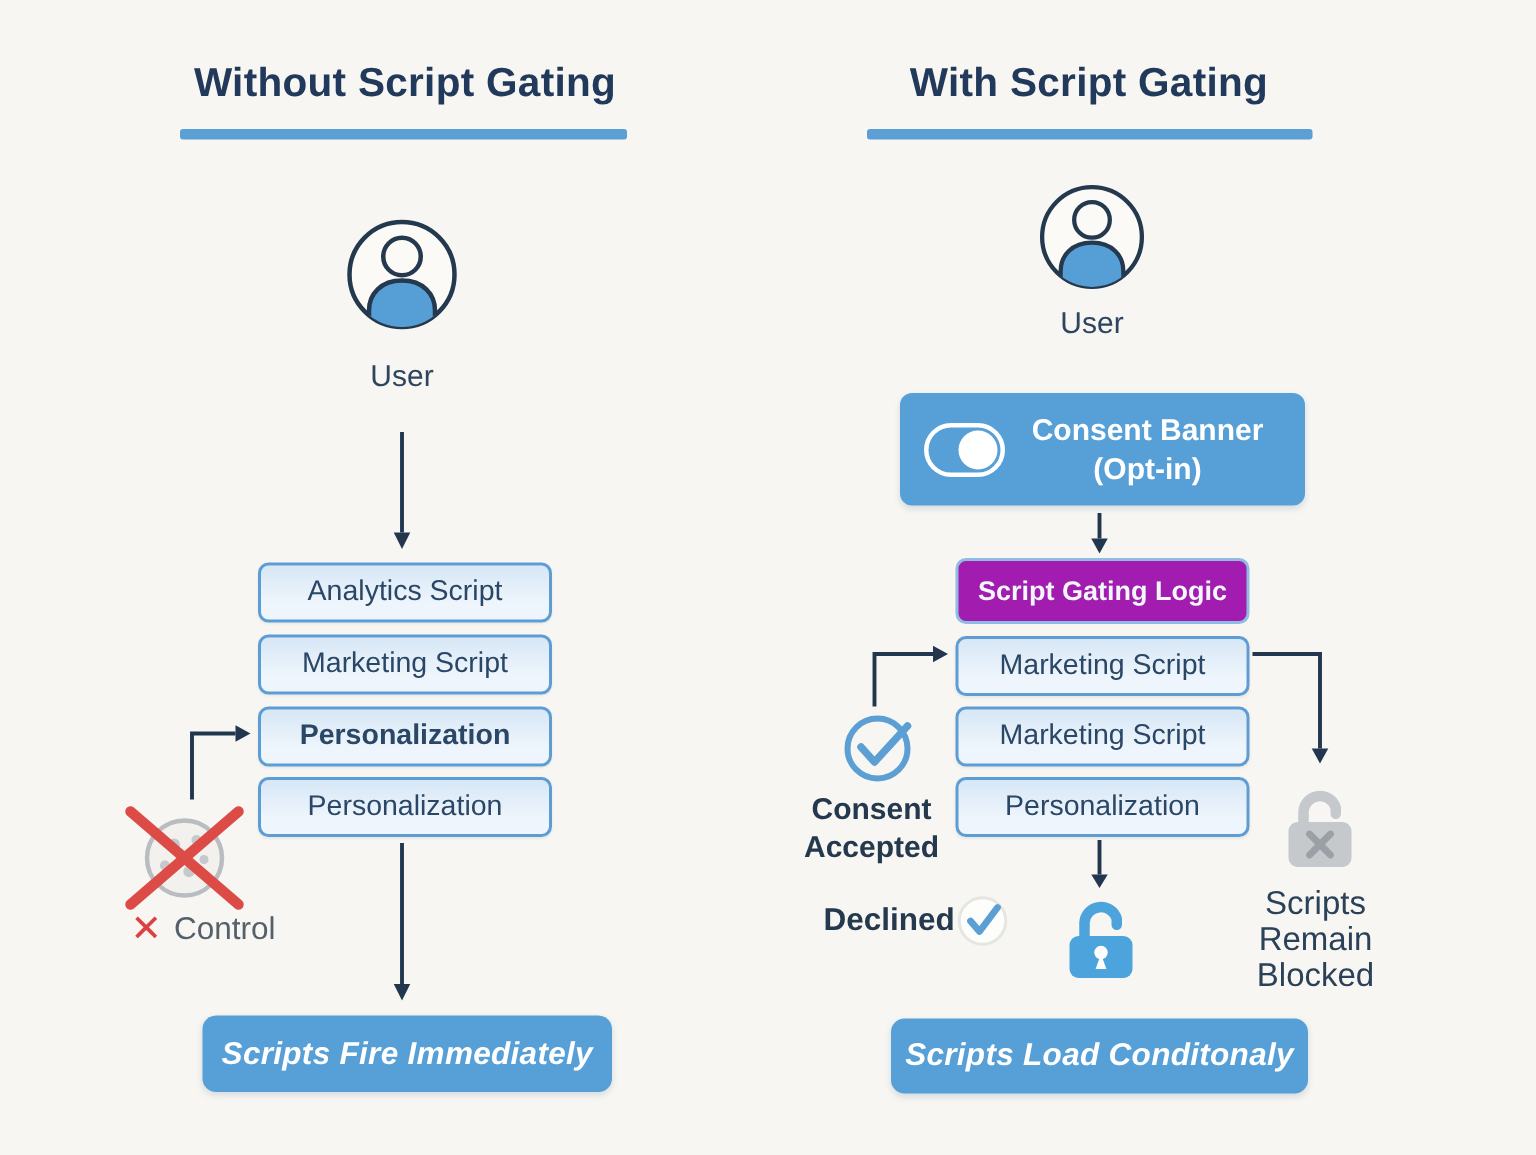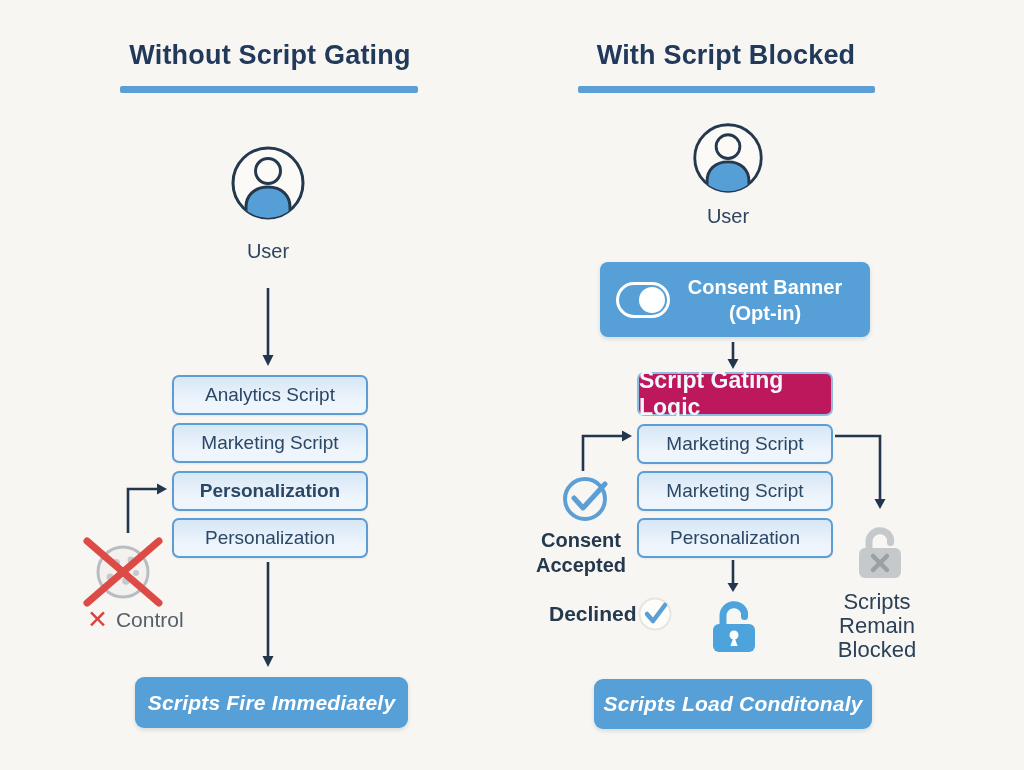--- a/index.html
+++ b/index.html
@@ -21,22 +21,22 @@
   .script-box{
     width:196px;height:40px;border:2px solid #5e9cd4;border-radius:7px;
     background:linear-gradient(180deg,#d7e7f6 0%,#eef5fc 70%);
     display:flex;align-items:center;justify-content:center;
     font-size:19px;font-weight:500;color:#2b4766;
     box-shadow:0 1px 2px rgba(40,80,120,.08);
     box-sizing:border-box;
   }
   .gating-box{
     width:196px;height:44px;border:2px solid #8fbce2;border-radius:7px;
-    background:#be185d;display:flex;align-items:center;justify-content:center;
-    font-size:23px;font-weight:600;color:#f2f7fc;box-sizing:border-box;
+    background:#a21caf;display:flex;align-items:center;justify-content:center;
+    font-size:18px;font-weight:600;color:#f2f7fc;box-sizing:border-box;
   }
   .result-banner{
     background:#57a0d7;border-radius:9px;color:#ffffff;
     display:flex;align-items:center;justify-content:center;
     font-size:21px;font-weight:600;letter-spacing:.2px;
     box-shadow:0 2px 4px rgba(60,100,140,.18);
     font-style:italic;
   }
   .consent-banner{
     background:#57a0d7;border-radius:8px;color:#ffffff;
@@ -119,21 +119,21 @@
       <line x1="81" y1="8" x2="9" y2="70"></line>
     </g>
   </svg>
   <div class="abs control-row" style="left:87px;top:607px;">
     <span class="control-x">✕</span>
     <span class="control-text">Control</span>
   </div>
 
   <div class="abs result-banner" style="left:135px;top:677px;width:273px;height:51px;">Scripts Fire Immediately</div>
 
-  <div class="abs col-title" style="left:530px;top:40px;width:392px;">With Script Blocked</div>
+  <div class="abs col-title" style="left:530px;top:40px;width:392px;">With Script Gating</div>
   <div class="abs title-underline" style="left:578px;top:86px;width:297px;"></div>
 
   <svg class="abs" style="left:690px;top:120px;" width="76" height="76" viewBox="0 0 80 80">
     <clipPath id="ucR">
         <circle cx="40" cy="40" r="35"></circle>
       </clipPath>
     <circle cx="40" cy="40" r="35" fill="#fbfaf7" stroke="#24384e" stroke-width="3"></circle>
     <g clip-path="url(#ucR)">
       <path d="M40,44 c-14,0 -22,9 -22,20 l0,16 44,0 0,-16 c0,-11 -8,-20 -22,-20 z" fill="#569fd6" stroke="#24384e" stroke-width="3"></path>
     </g>

